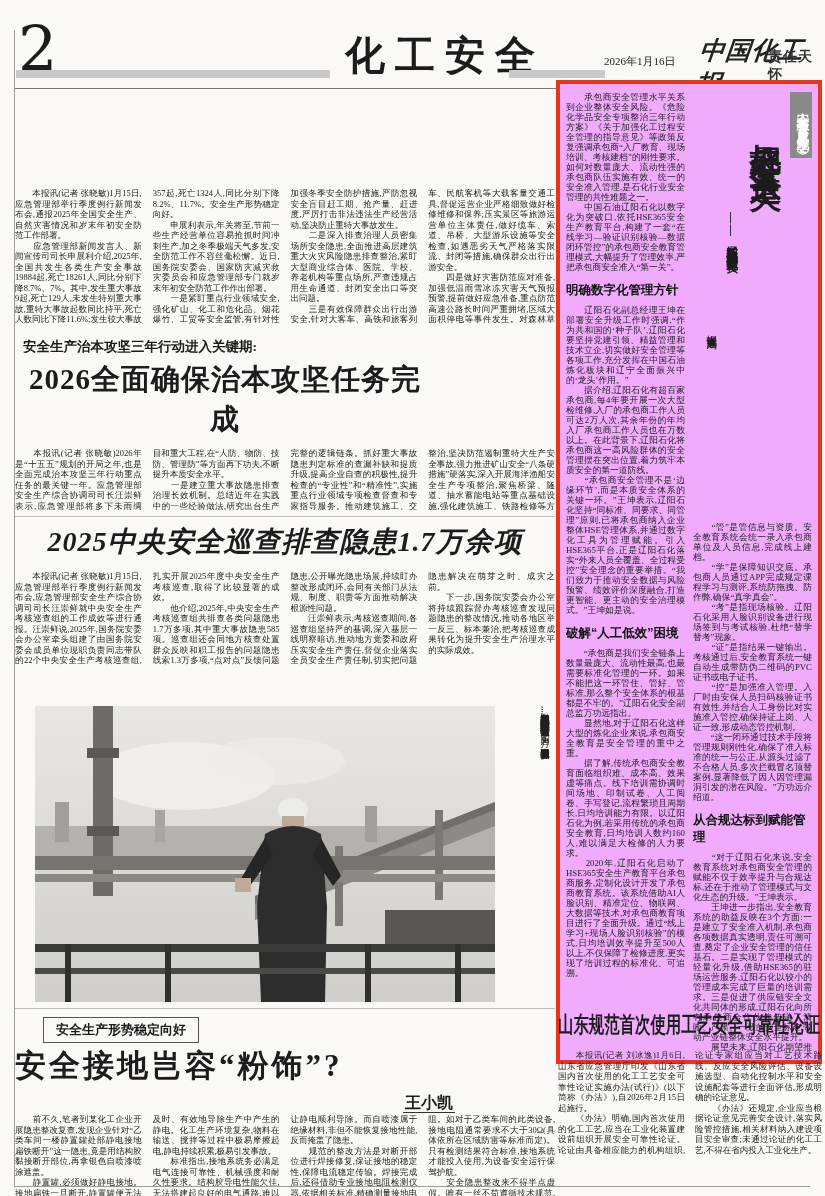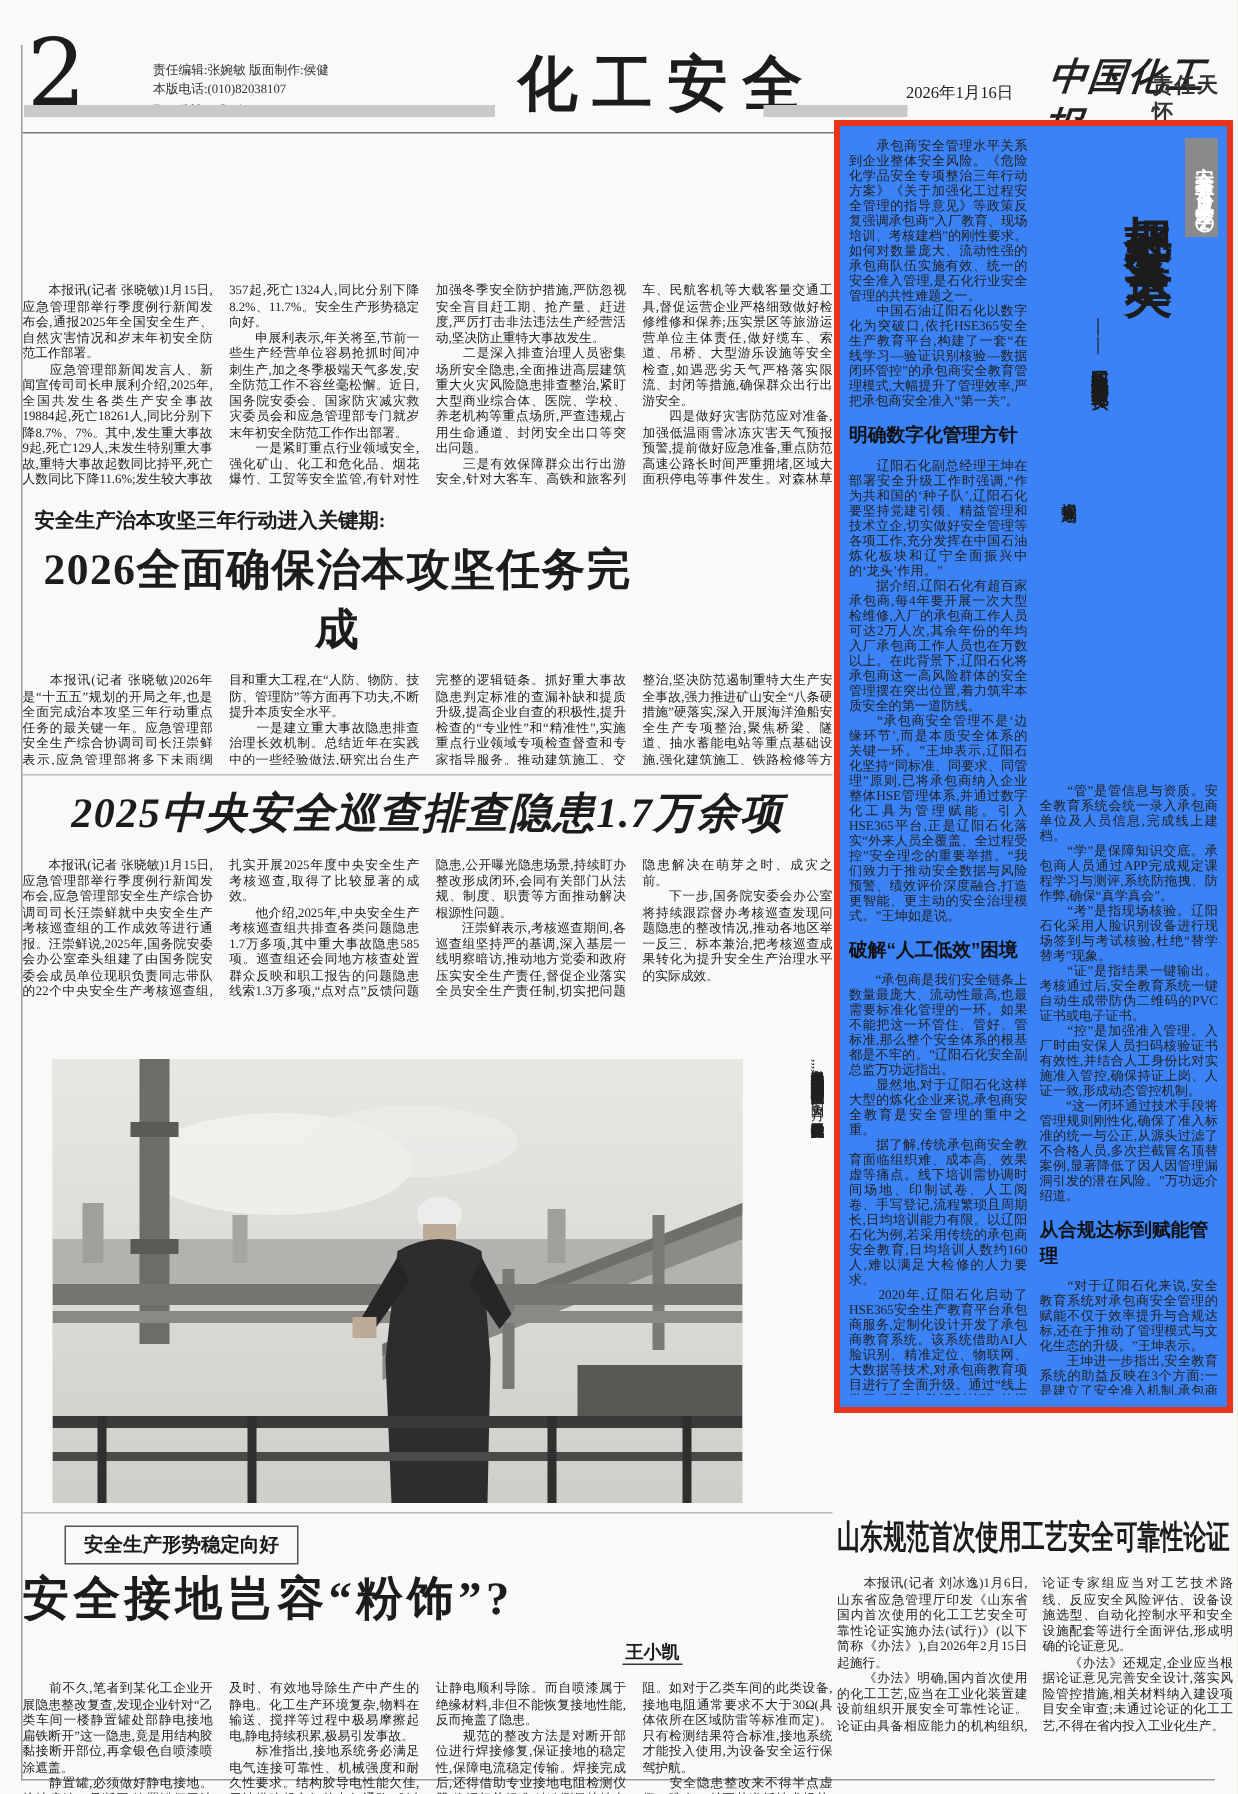--- a/index.html
+++ b/index.html
@@ -34,57 +34,52 @@
   
   .a3{left:15px;top:516px;width:540px;height:182px;overflow:hidden;border-top:1px solid #bbb;padding-top:4px;}
   .a3-head{text-align:center;font-size:28px;font-weight:bold;letter-spacing:1px;margin:2px 0 10px 0;font-style:italic;}
   .a3-body{width:540px;height:126px;}
   
   .photo-wrap{left:35px;top:706px;width:516px;height:296px;display:flex;}
   .photo{width:460px;height:296px;background:#dcdcda;flex:none;}
   .caption{width:52px;height:296px;margin-left:4px;writing-mode:vertical-rl;
            font-size:9px;line-height:12.5px;text-align:justify;overflow:hidden;color:#222;}
   
-  .feature{left:556px;top:80px;width:266px;height:862px;border:4px solid #e8341c;background:#3b82f6;
+  .feature{left:556px;top:80px;width:266px;height:984px;border:4px solid #e8341c;background:#f0abfc;
            box-sizing:border-box;padding:8px 6px;display:flex;gap:8px;overflow:hidden;}
   .fx-col{width:122px;overflow:hidden;}
   .fx-text{white-space:pre-wrap;text-align:justify;font-size:8.8px;line-height:10px;color:#222;}
   .fx-h{font-family:"Liberation Sans",sans-serif;font-size:12.5px;font-weight:bold;margin:10px 0 6px 0;color:#111;}
   .fx-titleblock{writing-mode:vertical-rl;height:430px;width:122px;overflow:hidden;}
   .fx-badge{display:inline-block;background:#8a8a8a;color:#fff;font-family:"Liberation Sans",sans-serif;
             font-size:12.5px;font-weight:bold;padding:10px 4px;letter-spacing:3px;margin-left:6px;}
   .fx-title{font-size:32px;font-weight:bold;letter-spacing:5px;padding-top:26px;margin-left:8px;line-height:1.15;}
   .fx-sub{font-size:11.5px;font-weight:bold;padding-top:120px;margin-left:6px;letter-spacing:1px;}
   .fx-byline{font-size:10.5px;padding-top:235px;margin-left:4px;}
   
   .a4{left:15px;top:1008px;width:540px;height:188px;overflow:hidden;border-top:1px solid #bbb;padding-top:8px;}
   .a4-kicker{display:inline-block;border:1px solid #555;padding:3px 12px;font-size:13px;font-weight:bold;margin-left:28px;}
   .a4-head{text-align:left;font-size:31px;font-weight:bold;letter-spacing:3px;margin:2px 0 6px 0;}
-  .a4-author{text-align:right;font-size:12px;font-weight:bold;padding-right:100px;margin-bottom:10px;}
+  .a4-author{text-align:right;font-size:16px;font-weight:bold;padding-right:100px;}
   .a4-author span{border-bottom:1px solid #333;padding:0 2px 1px 2px;}
   .a4-body{width:540px;height:92px;}
   
   .a5{left:558px;top:1006px;width:264px;height:190px;overflow:hidden;}
   .a5-head{font-size:22px;font-weight:bold;white-space:nowrap;transform:scaleX(0.70);transform-origin:left;margin:4px 0 10px 0;}
   .a5-body{width:264px;height:146px;column-count:2;column-gap:10px;}
 </style>
 </head>
 <body>
 
 <div class="page">
 
   <div class="abs frame-left"></div>
   <div class="abs frame-bottom"></div>
 
   <div class="abs pagenum">2</div>
-  <div class="abs ed-info">
-    <div>责任编辑:张婉敏 版面制作:侯健</div>
-    <div>本版电话:(010)82038107</div>
-    <div>E-mail:hbaq@ccin.com.cn</div>
-  </div>
   <div class="abs section-title">化工安全</div>
   <div class="abs bar-l"></div>
   <div class="abs bar-r"></div>
   <div class="abs date">2026年1月16日</div>
   <div class="abs logo">中国化工报</div>
   <div class="abs slogan">责任天怀</div>
   <div class="abs head-rule"></div>
 
   <div class="abs a1-body bodytext c4">　　本报讯(记者 张晓敏)1月15日,应急管理部举行季度例行新闻发布会,通报2025年全国安全生产、自然灾害情况和岁末年初安全防范工作部署。
 　　应急管理部新闻发言人、新闻宣传司司长申展利介绍,2025年,全国共发生各类生产安全事故19884起,死亡18261人,同比分别下降8.7%、7%。其中,发生重大事故9起,死亡129人,未发生特别重大事故,重特大事故起数同比持平,死亡人数同比下降11.6%;发生较大事故357起,死亡1324人,同比分别下降8.2%、11.7%。安全生产形势稳定向好。

